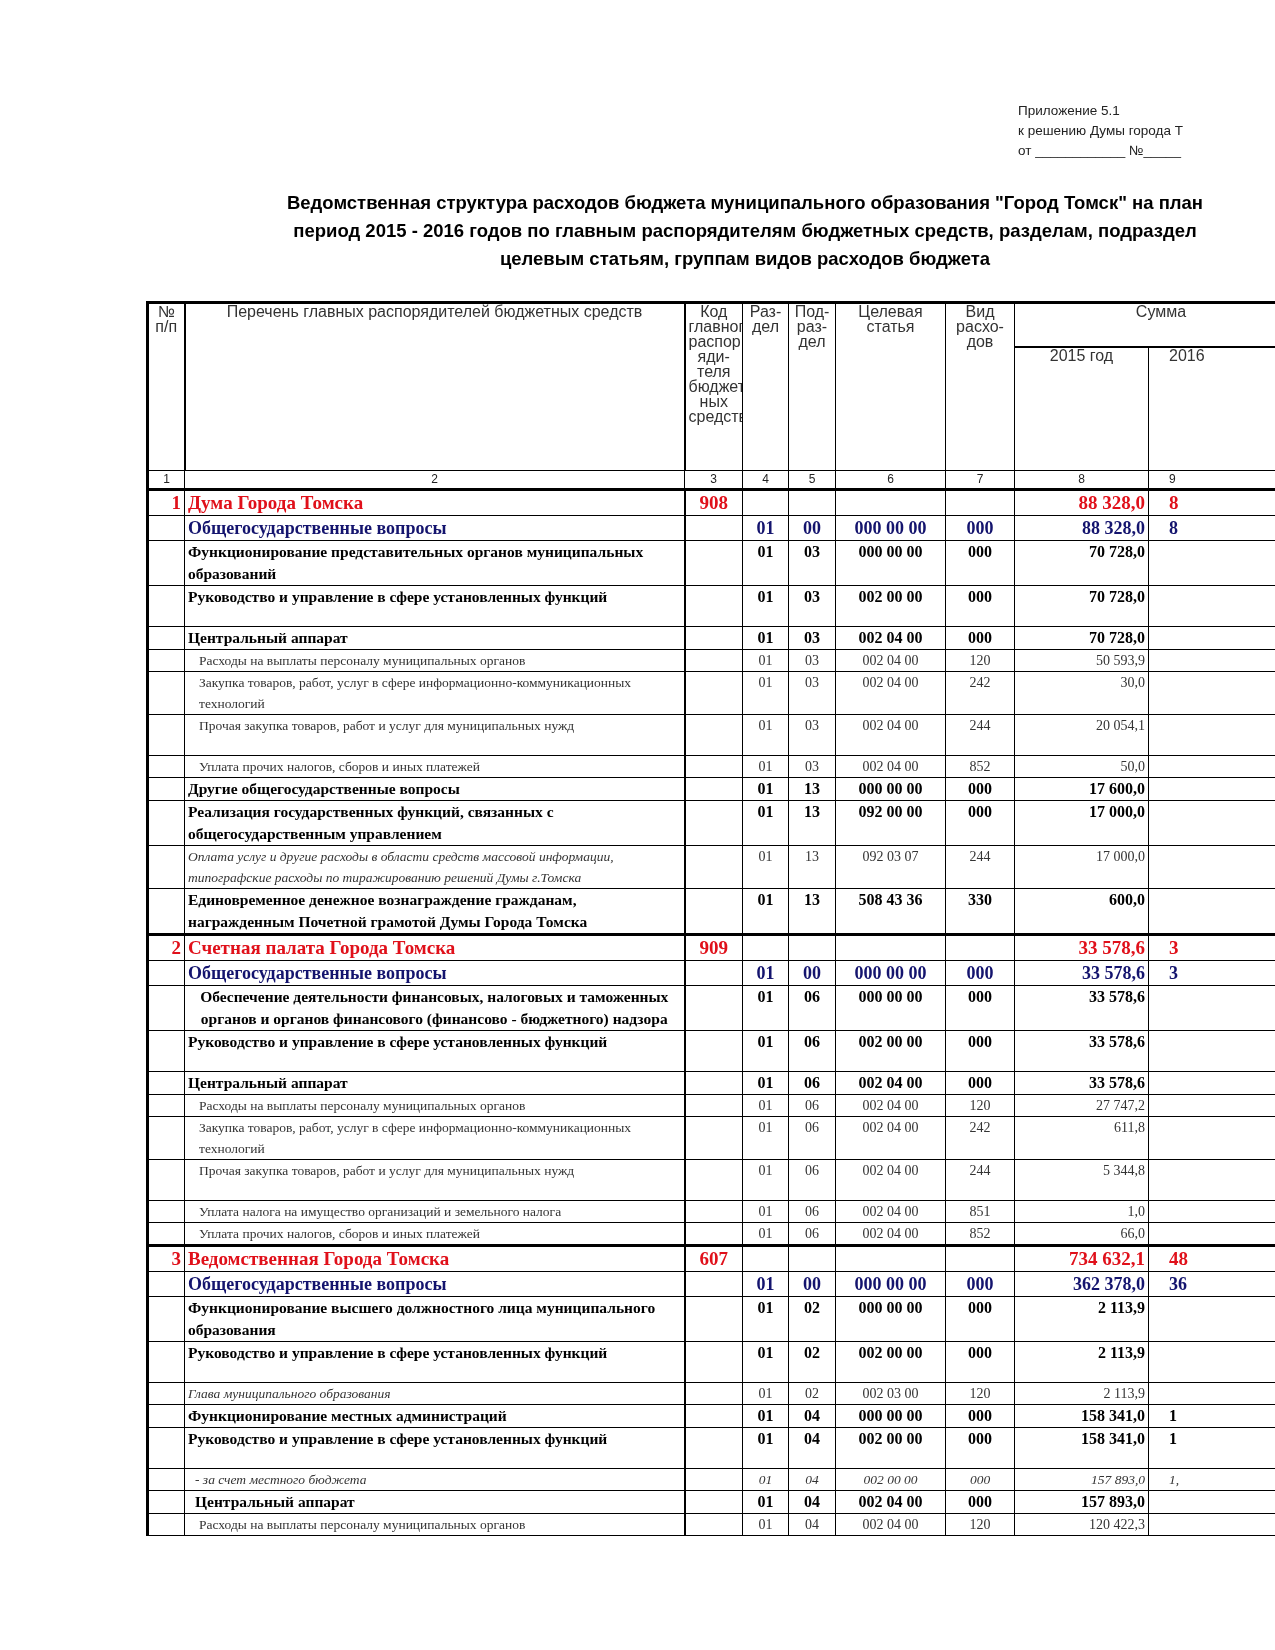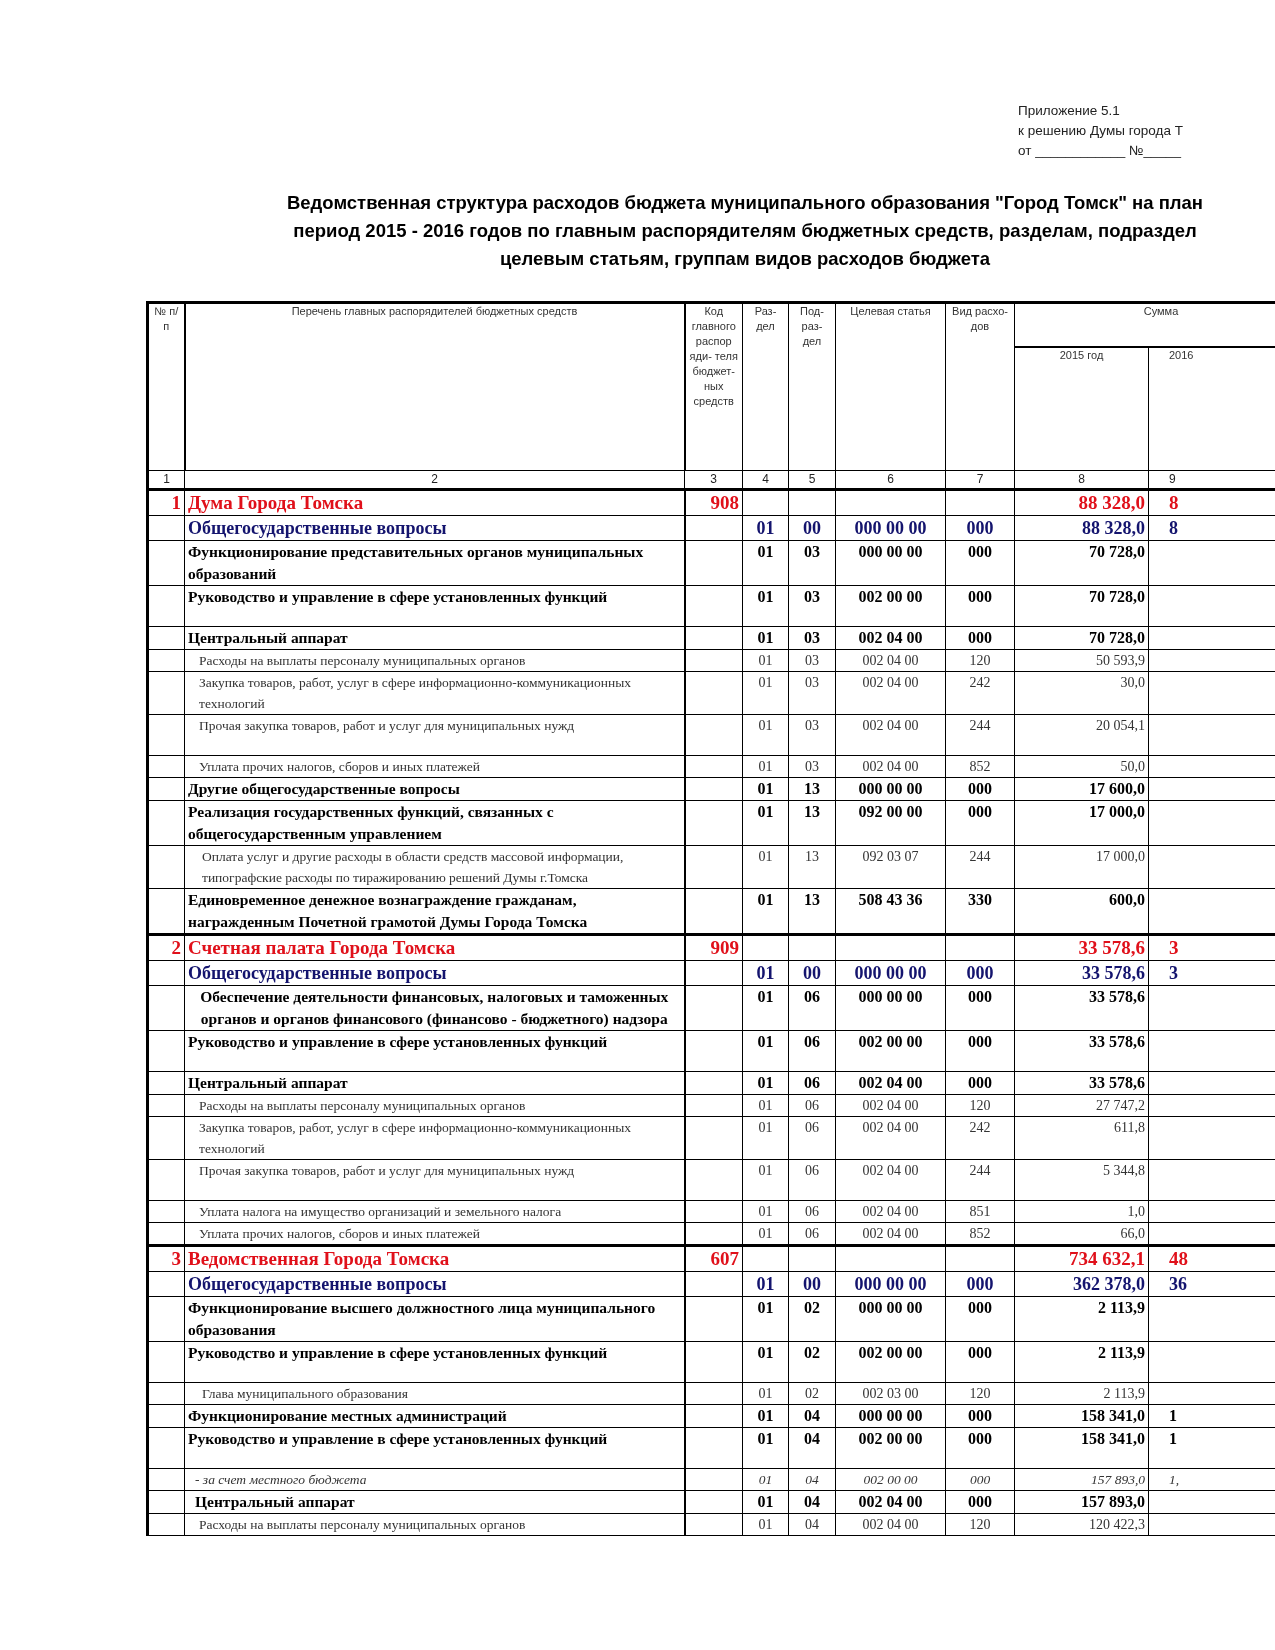--- a/index.html
+++ b/index.html
@@ -1,34 +1,34 @@
 <!DOCTYPE html>
 <html><head>
 <meta charset="utf-8">
 <style>
   html, body { margin:0; padding:0; background:#ffffff; }
   body { width:1275px; height:1650px; overflow:hidden; position:relative; font-family:"Liberation Serif", serif; color:#000; }
   .appendix { position:absolute; left:1018px; top:101px; font-family:"Liberation Sans", sans-serif; font-size:13.5px; line-height:20px; color:#222; white-space:nowrap; }
   .title { position:absolute; left:130px; top:189px; width:1230px; text-align:center; font-family:"Liberation Sans", sans-serif; font-weight:bold; font-size:18.5px; line-height:28px; color:#000; }
   table.budget { position:absolute; left:146px; top:301px; border-collapse:collapse; table-layout:fixed; width:1160px; }
   table.budget td { border:1px solid #000; padding:0 3px; vertical-align:top; overflow:hidden; }
-  .hdr td { font-family:"Liberation Sans", sans-serif; font-size:11px; color:#333; text-align:center; vertical-align:middle; line-height:15px; padding:0 1px; }
+  .hdr td { font-family:"Liberation Sans", sans-serif; font-size:16px; color:#333; text-align:center; vertical-align:middle; line-height:15px; padding:0 1px; }
   .colnum td { font-family:"Liberation Sans", sans-serif; font-size:12px; color:#222; text-align:center; height:17px; line-height:17px; border-bottom:3px solid #000; }
   td.num { text-align:center; }
   td.amt { text-align:right; }
   td.idx { text-align:right; }
   tr.lvl-org td { color:#e0101a; font-weight:bold; font-size:19px; line-height:24px; border-top:3px solid #000; }
-  tr.lvl-org td.code { text-align:right; }
+  tr.lvl-org td.code { text-align:center; }
   tr.lvl-sec td { color:#14146e; font-weight:bold; font-size:18px; line-height:24px; }
   tr.lvl-bold td { font-weight:bold; font-size:15.5px; line-height:22px; }
   tr.lvl-bold td.num, tr.lvl-bold td.amt { font-size:16px; }
   tr.lvl-plain td { font-size:13.5px; line-height:21px; color:#333; }
   tr.lvl-plain td.num, tr.lvl-plain td.amt { font-size:14px; }
   tr.lvl-plain td.name { padding-left:14px; text-indent:0; }
-  tr.lvl-plain td.name.noindent { padding-left:17px; }
+  tr.lvl-plain td.name.noindent { padding-left:3px;font-style:italic; }
   tr.lvl-italic td { font-style:italic; font-size:13.5px; line-height:21px; color:#333; }
   tr.lvl-italic td.name { padding-left:10px; }
   tr.lvl-bold td.name.indent { padding-left:10px; }
   td.thick-left { border-left:3px solid #000 !important; }
 </style>
 </head>
 <body>
 
 <div class="appendix">
   <div>Приложение 5.1</div>

